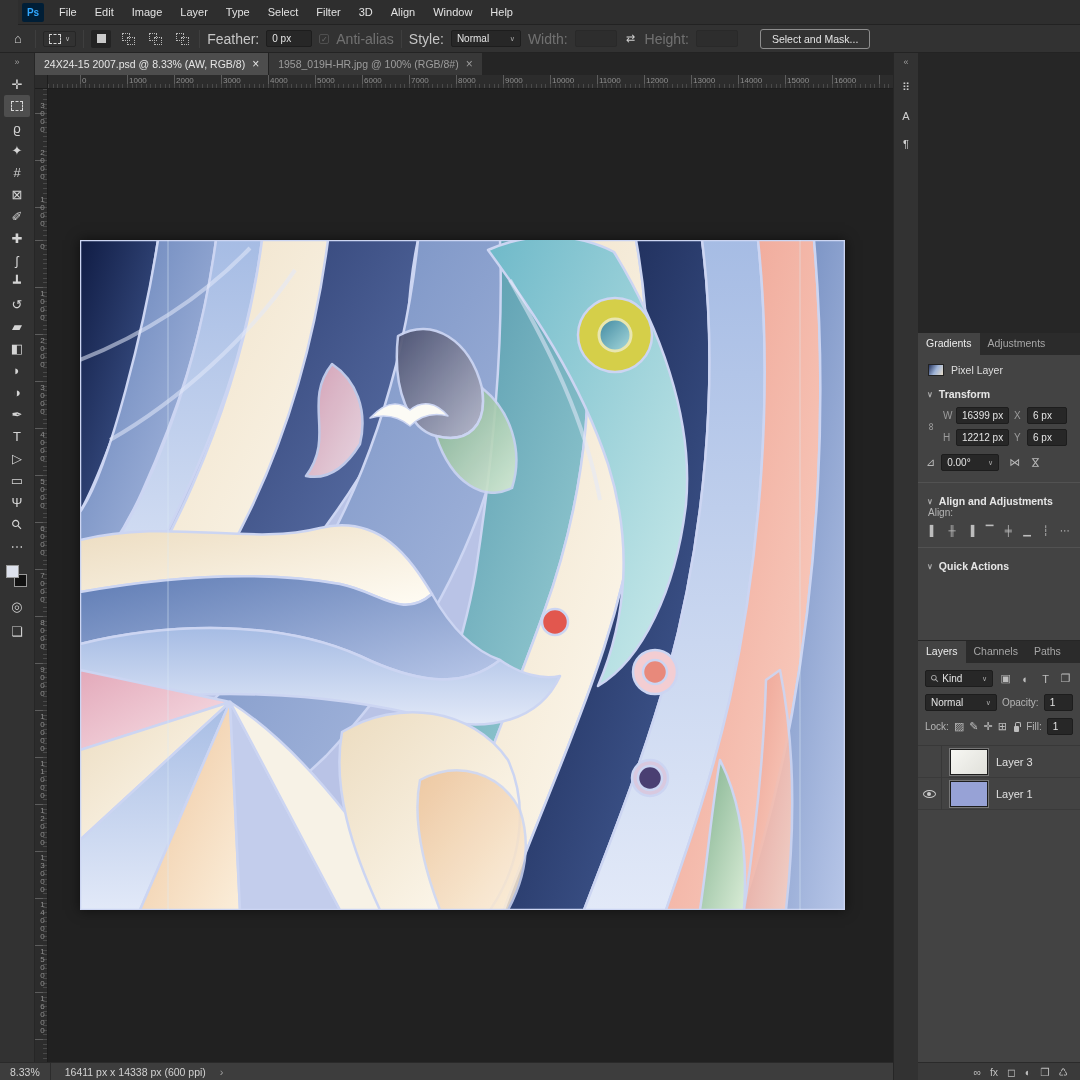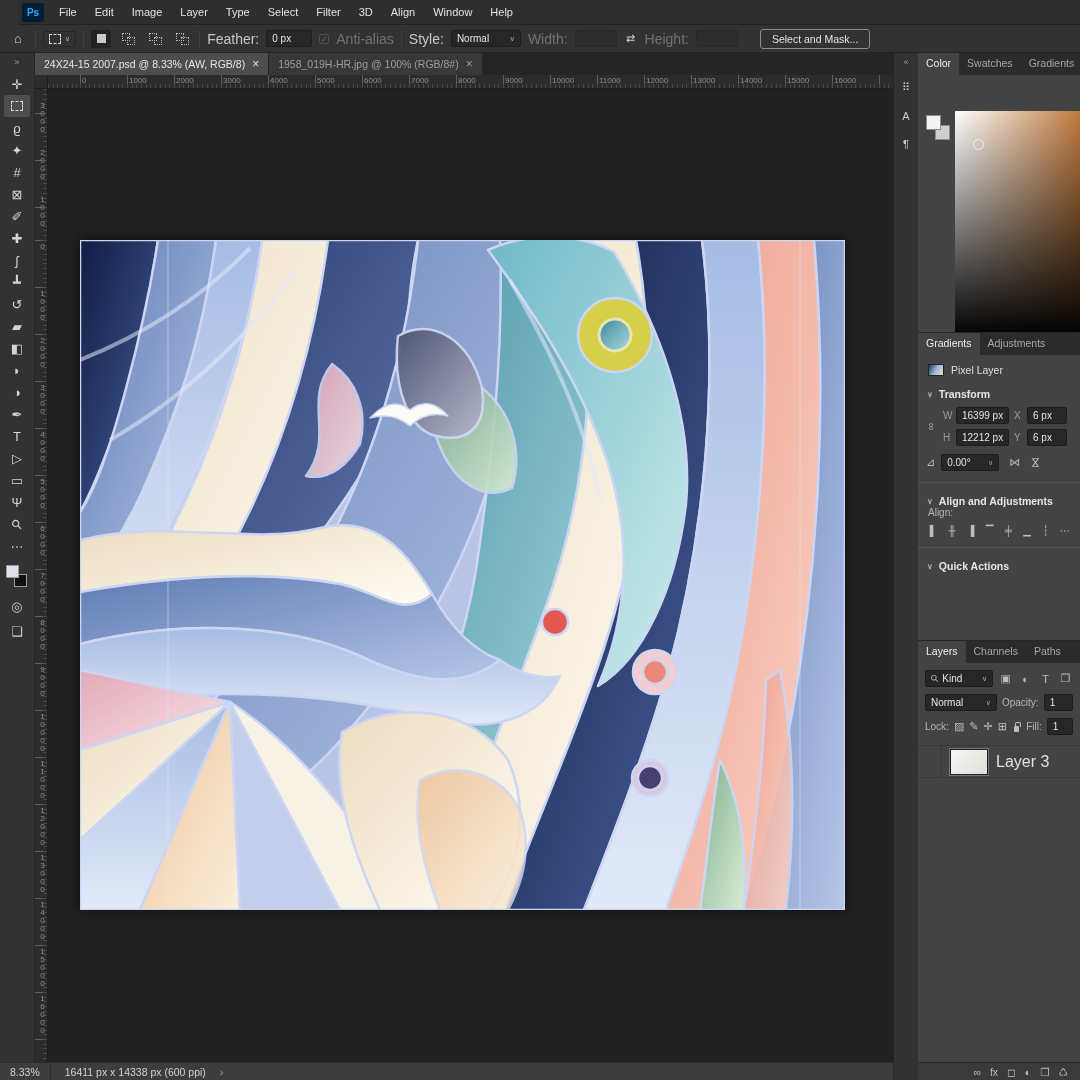--- a/index.html
+++ b/index.html
@@ -124,21 +124,21 @@
   .lrow { display:flex; align-items:center; height:32px; border-bottom:1px solid #3a3a3a; }
   .lrow.sel { background:#5d5d5d; }
   .eyebox { width:24px; height:32px; border-right:1px solid #383838; display:flex; align-items:center; justify-content:center; }
   .eye { display:inline-block; width:13px; height:8px; border:1px solid #c9c9c9; border-radius:50%; position:relative; }
   .eye::after { content:""; position:absolute; left:3px; top:1px; width:4px; height:4px; border-radius:50%; background:#c9c9c9; }
   .lthumb { width:38px; height:26px; margin:0 8px 0 8px; border:1px solid #1d1d1d; outline:1px solid #777; }
   .t-light { background:linear-gradient(135deg,#f7f7f3,#e0e0da); }
   .t-art1 { background:linear-gradient(115deg,#e8d8c8 0%,#c27878 22%,#8fa8d0 45%,#f0e8d8 62%,#4a5e8e 82%,#20305c 100%); }
   .t-art2 { background:linear-gradient(115deg,#1c2a52 0%,#7d98c4 28%,#f2e9d5 48%,#74b8c6 68%,#2c3c68 100%); }
   .t-solid { background:#97a2d6; }
-  .lname { font-size:16px; color:#e0e0e0; white-space:nowrap;text-align:right; }
+  .lname { font-size:11px; color:#e0e0e0; white-space:nowrap;text-align:right; }
   .pfooter { position:absolute; left:0; right:0; bottom:0; height:18px; background:#3a3a3a; border-top:1px solid #2a2a2a; display:flex; align-items:center; justify-content:flex-end; gap:9px; padding-right:12px; }
   .pfooter .ficon { width:auto; font-size:10.5px; }
 
   
   .statusbar { position:absolute; left:0; top:1062px; width:893px; height:18px; background:#3d3d3d; border-top:1px solid #2a2a2a; display:flex; align-items:center; font-size:10.5px; color:#d2d2d2; }
   .zoomfield { padding:0 10px; height:100%; display:flex; align-items:center; border-right:1px solid #2c2c2c; }
   .docinfo { padding:0 14px; white-space:nowrap; }
   .statexp { color:#9f9f9f; font-size:11px; }
 </style>
 </head>
@@ -456,37 +456,20 @@
 
   <div class="strip">
     <span class="collapse">«</span>
     <span class="stripicon">⠿</span>
     <span class="stripicon">A</span>
     <span class="stripicon">¶</span>
   </div>
 
   <div class="panels">
 
-    <section class="panel color">
-      <div class="ptabs">
-        <span class="ptab active">Color</span>
-        <span class="ptab">Swatches</span>
-        <span class="ptab">Gradients</span>
-
-      </div>
-      <div class="pbody">
-        <div class="mini-swatches">
-          <span class="msw-fg"></span>
-          <span class="msw-bg"></span>
-        </div>
-        <div class="picker">
-          <span class="picker-cursor"></span>
-        </div>
-      </div>
-    </section>
 
     <section class="panel props">
       <div class="ptabs">
         <span class="ptab active">Gradients</span>
         <span class="ptab">Adjustments</span>
       </div>
       <div class="pbody">
         <div class="prow">
           <span class="kind-thumb"></span>
           <span>Pixel Layer</span>
@@ -590,20 +573,27 @@
           <span class="field opfield">
               <span>1</span>
             </span>
         </div>
         <div class="llist">
           <div class="lrow">
             <span class="eyebox"></span>
             <span class="lthumb t-light"></span>
             <span class="lname">Layer 3</span>
           </div>
+          <div class="lrow">
+            <span class="eyebox">
+                <i class="eye"></i>
+              </span>
+            <span class="lthumb t-solid"></span>
+            <span class="lname">Layer 1</span>
+          </div>
         </div>
         <div class="pfooter">
           <span class="ficon">∞</span>
           <span class="ficon">fx</span>
           <span class="ficon">◻</span>
           <span class="ficon">◐</span>
           <span class="ficon">❐</span>
           <span class="ficon">♺</span>
         </div>
       </div>

